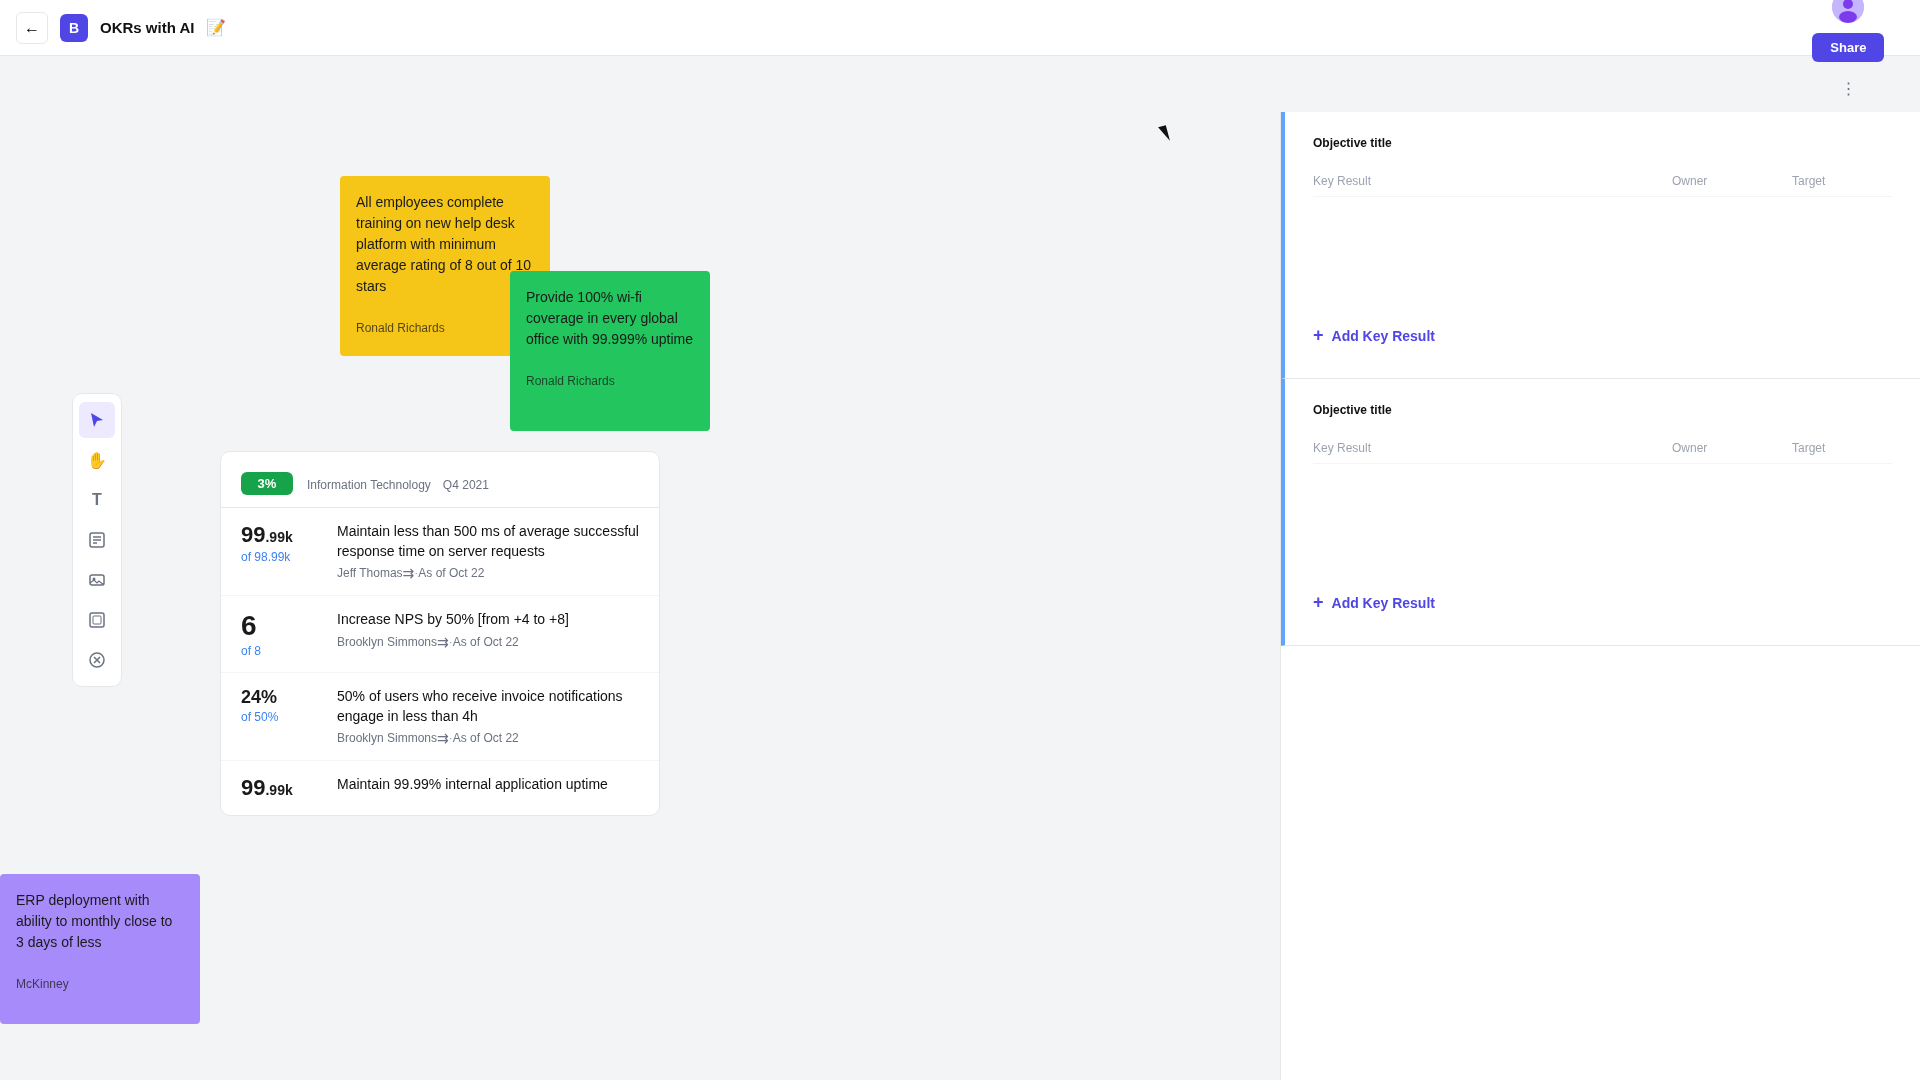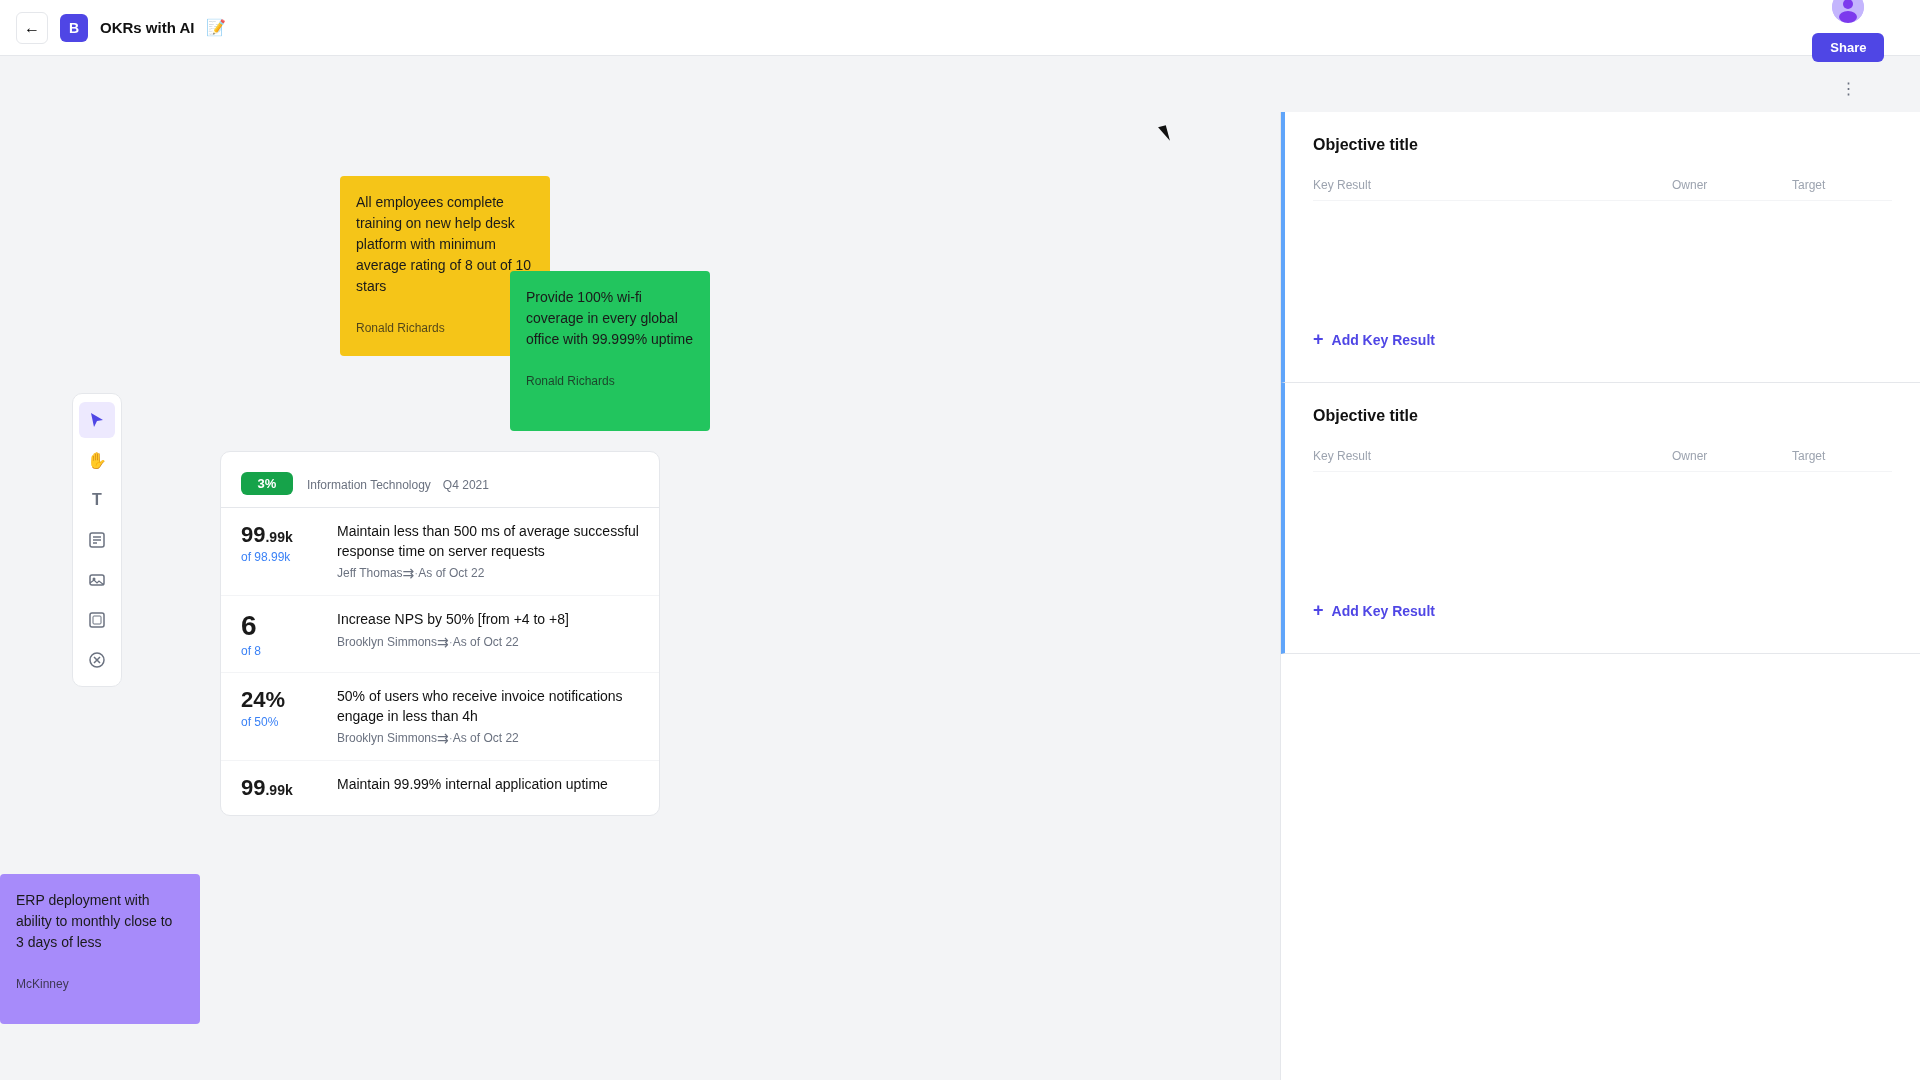--- a/index.html
+++ b/index.html
@@ -106,21 +106,21 @@
     .kr-desc { font-size: 14px; font-weight: 500; color: #111; line-height: 1.4; margin-bottom: 4px; }
     .kr-info { font-size: 12px; color: #6b7280; display: flex; align-items: center; }
     .kr-info-dot { color: #9ca3af; }
 
     
     .right-panel {
       position: absolute; right: 0; top: 56px; width: 640px; bottom: 0;
       background: #fff; border-left: 1px solid #e5e7eb; overflow-y: auto;
     }
     .obj-section { padding: 24px 28px; border-bottom: 1px solid #e5e7eb; }
-    .obj-title-label { font-size: 16px; font-weight: 700; color: #111; margin-bottom: 16px; }
+    .obj-title-label { font-size: 12px; font-weight: 700; color: #111; margin-bottom: 16px; }
     .obj-table-header {
       display: grid; grid-template-columns: 1fr 120px 100px;
       font-size: 12px; color: #9ca3af; font-weight: 500;
       padding: 8px 0; border-bottom: 1px solid #f3f4f6; margin-bottom: 8px;
     }
     .obj-table-body { min-height: 100px; }
     .add-kr-btn {
       display: flex; align-items: center; gap: 8px; margin-top: 12px;
       font-size: 14px; font-weight: 600; color: #4f46e5; cursor: pointer; padding: 8px 0;
     }
@@ -279,21 +279,21 @@
           <span>Brooklyn Simmons</span>
           <span style="font-size:14px;">⇉</span>
           <span class="kr-info-dot">·</span>
           <span>As of Oct 22</span>
         </div>
       </div>
     </div>
 
     <div class="kr-row">
       <div class="kr-metric">
-        <div style="font-size:22px;font-weight:800;color:#1a1a1a;">24%</div>
+        <div style="font-size:18px;font-weight:800;color:#1a1a1a;">24%</div>
         <div class="kr-of">of 50%</div>
       </div>
       <div>
         <div class="kr-desc">50% of users who receive invoice notifications engage in less than 4h</div>
         <div class="kr-info">
           <span>Brooklyn Simmons</span>
           <span style="font-size:14px;">⇉</span>
           <span class="kr-info-dot">·</span>
           <span>As of Oct 22</span>
         </div>

